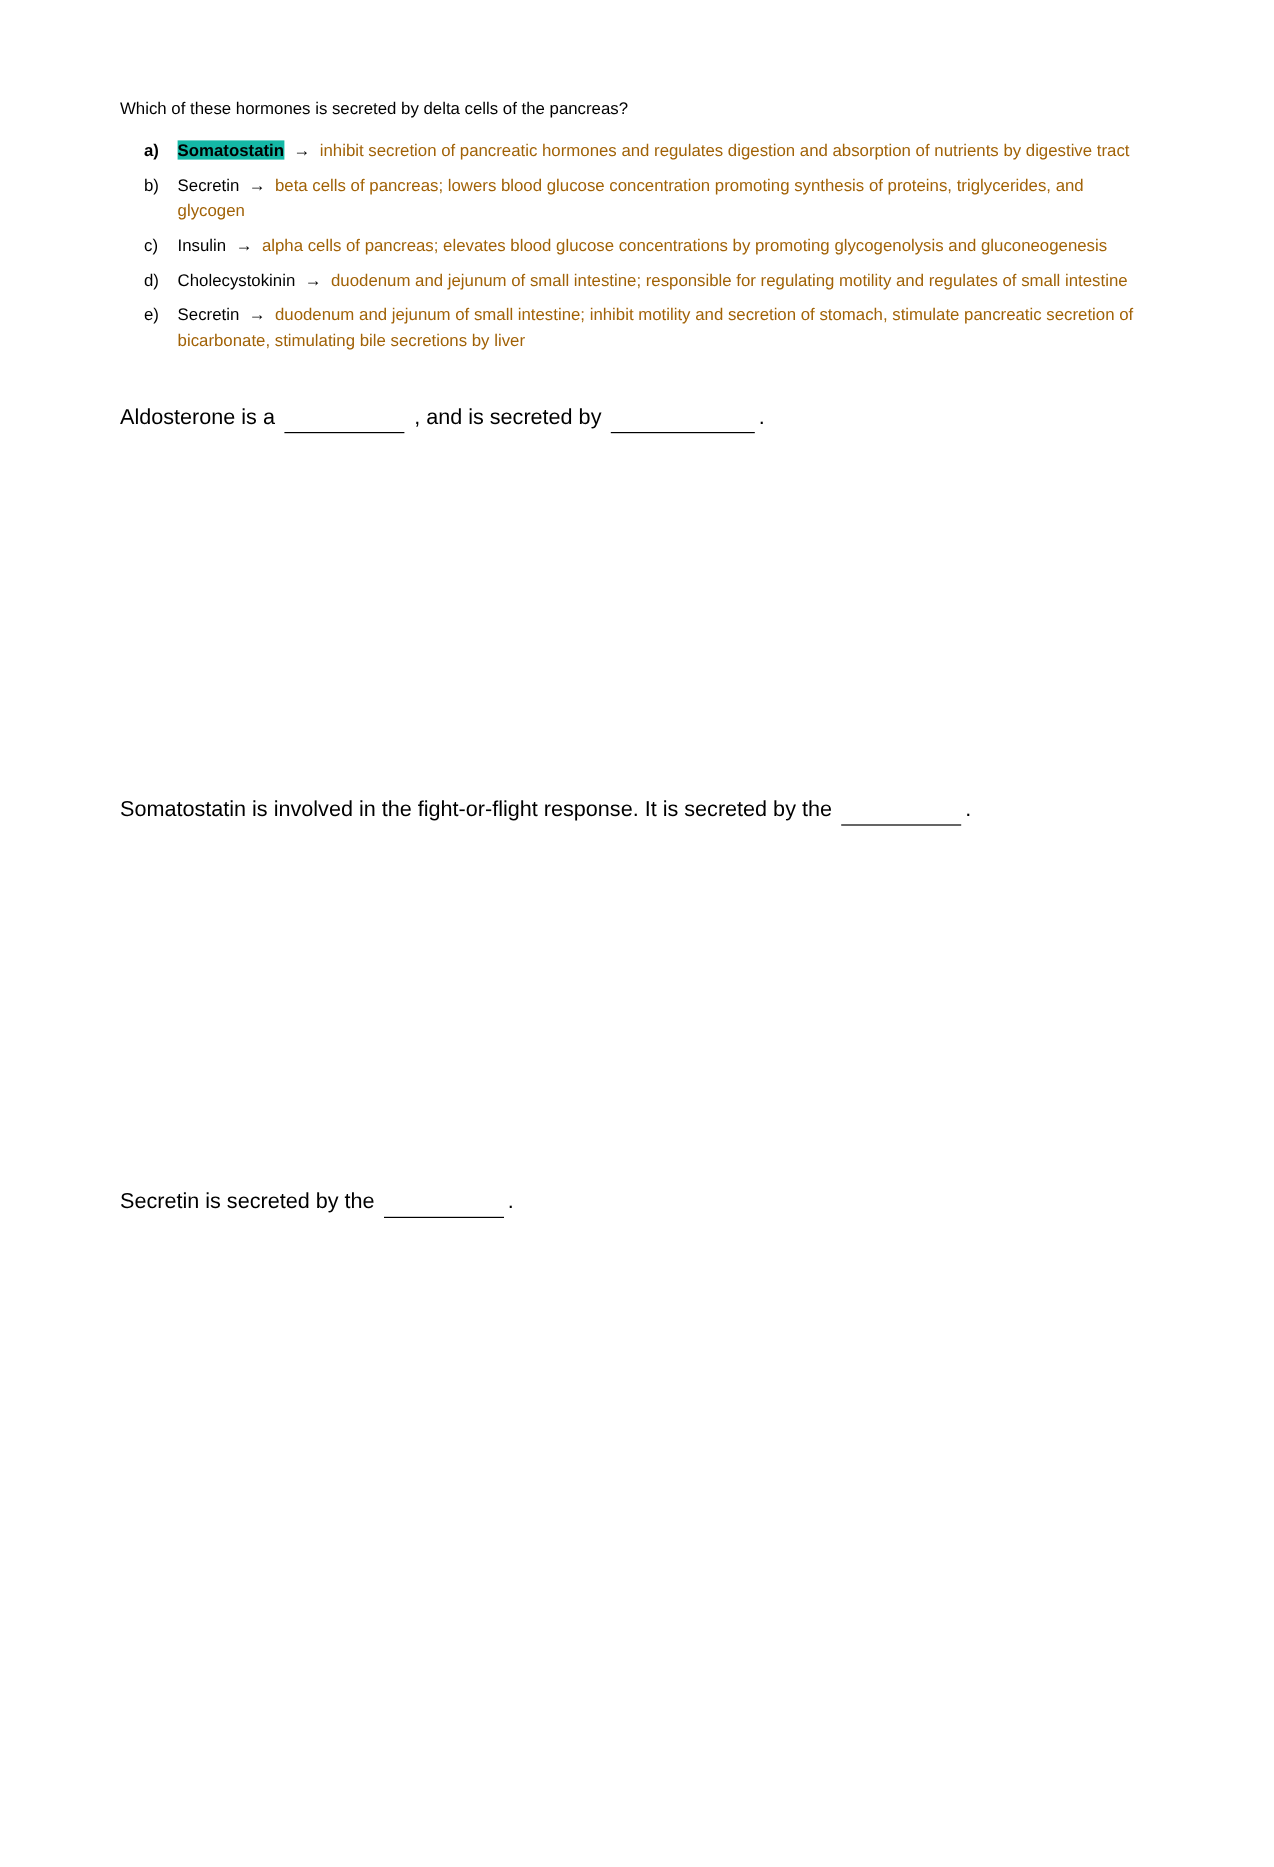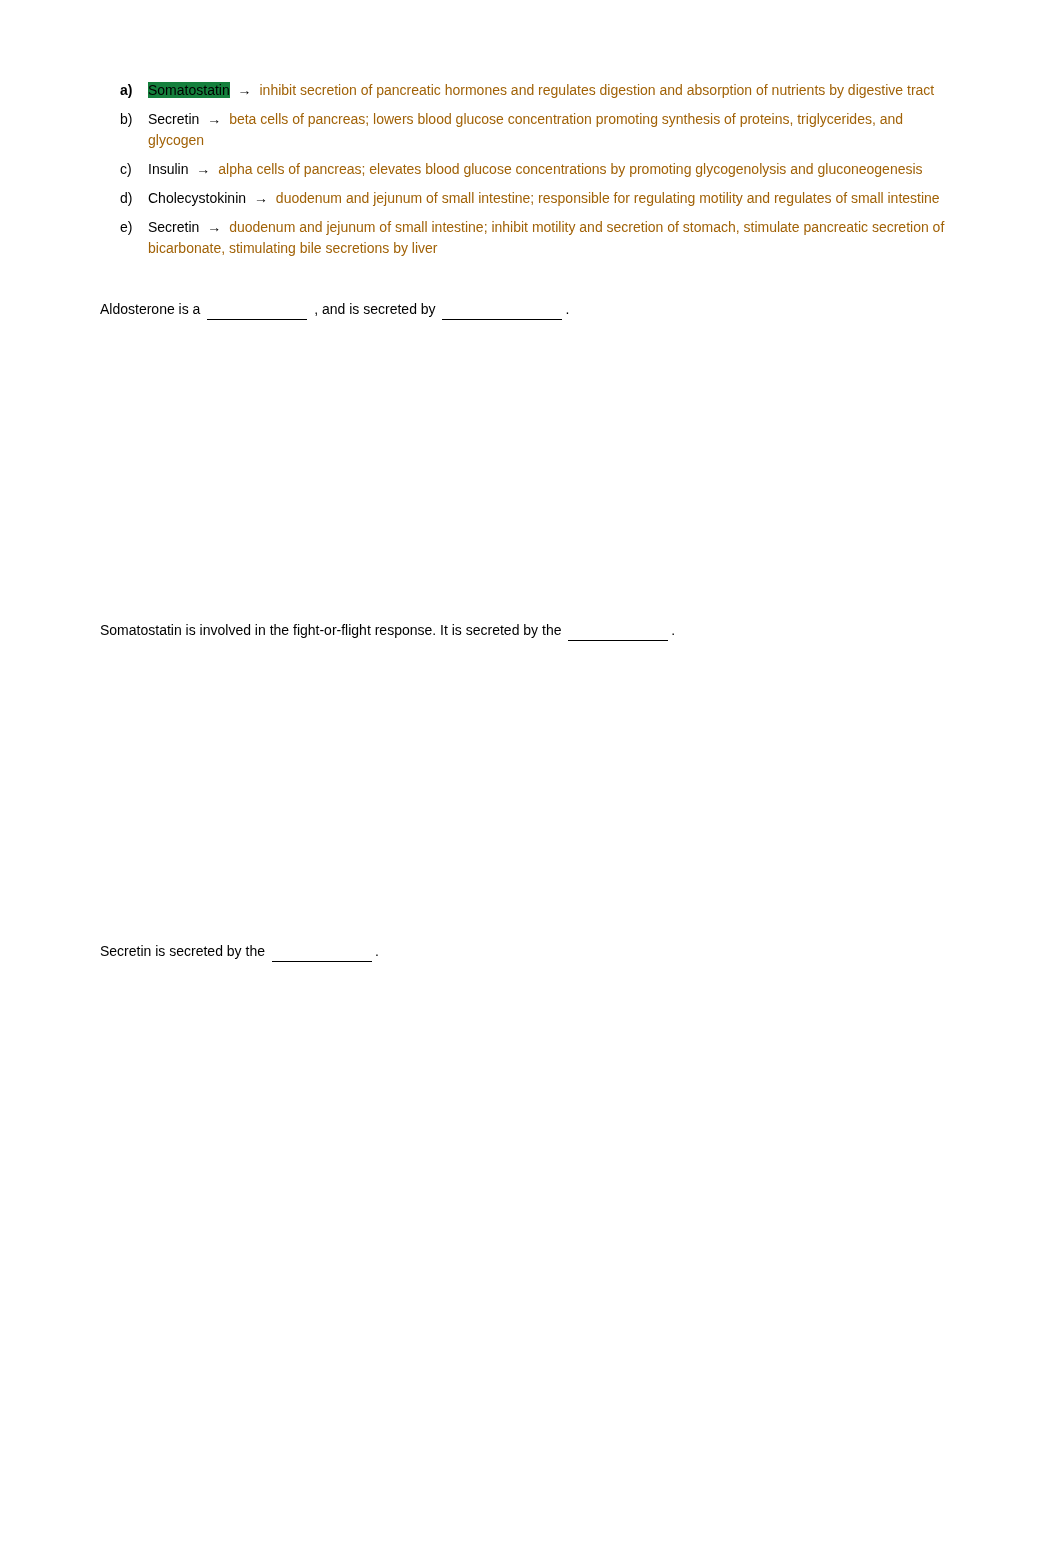--- a/index.html
+++ b/index.html
@@ -54,35 +54,35 @@
 
     .option-content {
       flex: 1;
     }
 
     .option-key {
       color: #000;
     }
 
     .option-key.highlighted {
-      background-color: #15803d;
-      font-weight: normal;
+      background-color: #14b8a6;
+      font-weight: bold;
     }
 
     .arrow {
       color: #000;
       margin: 0 4px;
     }
 
     .option-detail {
       color: #a16207;
     }
 
     .fill-blank-text {
-      font-size: 14px;
+      font-size: 18px;
       color: #000000;
       line-height: 1.5;
     }
 
     .blank {
       display: inline-block;
       border-bottom: 1px solid #000;
       min-width: 90px;
       height: 16px;
       vertical-align: bottom;
@@ -98,20 +98,21 @@
     }
 
     .section-gap-sm {
       height: 260px;
     }
   </style>
 </head>
 <body>
 
 <div class="question-block">
+  <p class="question-text">Which of these hormones is secreted by delta cells of the pancreas?</p>
 
   <ul class="options-list">
 
     <li class="option-item">
       <span class="option-label highlighted">a)</span>
       <span class="option-content">
         <span class="option-key highlighted">Somatostatin</span>
         <span class="arrow"> → </span>
         <span class="option-detail">inhibit secretion of pancreatic hormones and regulates digestion and absorption of nutrients by digestive tract</span>
       </span>

